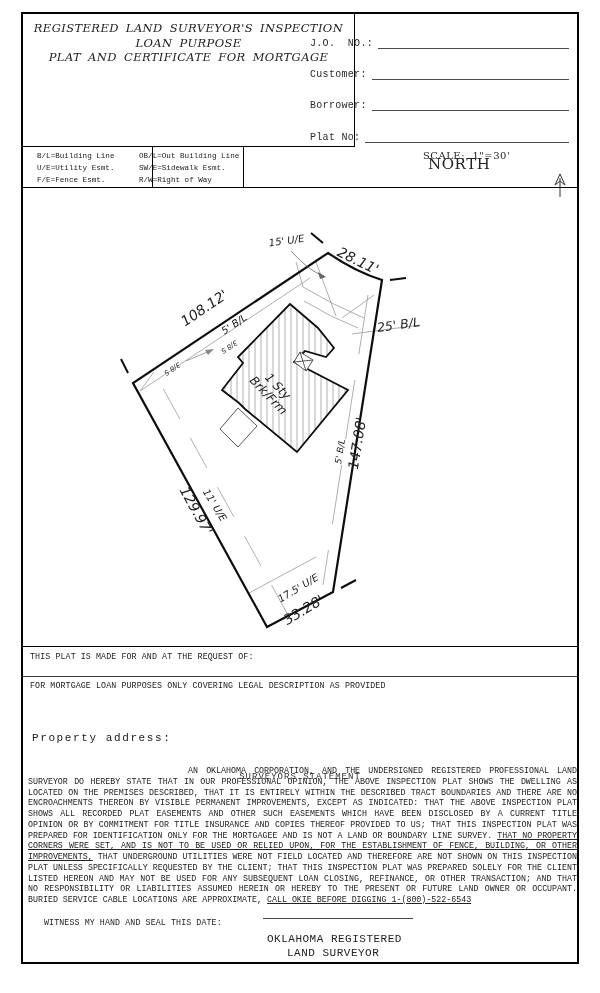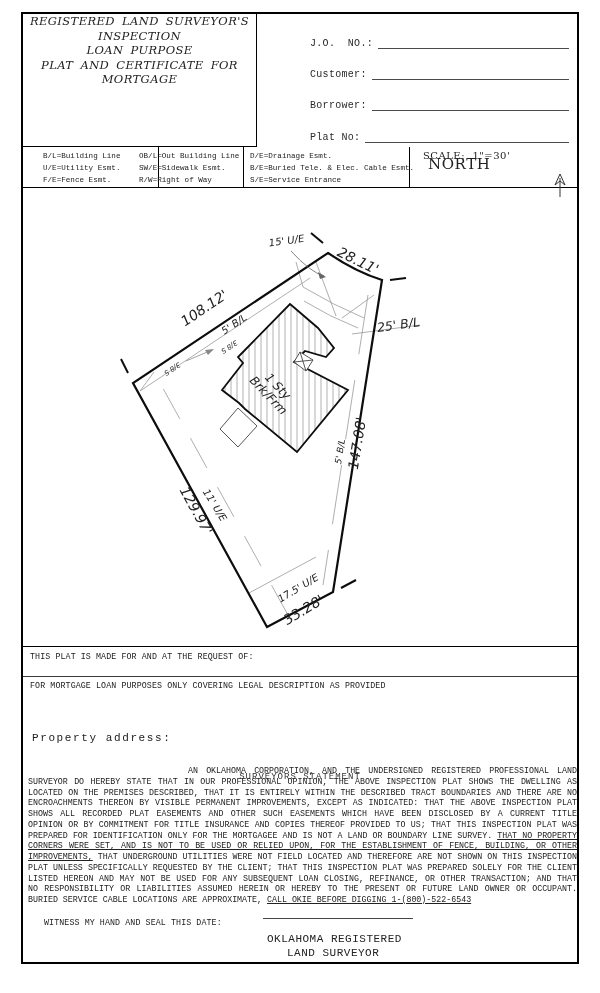--- a/index.html
+++ b/index.html
@@ -1,20 +1,20 @@
 <!DOCTYPE html>
 <html><head>
 <meta charset="utf-8">
 <style>
   html,body{margin:0;padding:0;background:#ffffff;}
   body{width:600px;height:993px;position:relative;font-family:"Liberation Mono",monospace;color:#1c1c1c;}
   .page{position:absolute;left:21px;top:12px;width:558px;height:952px;border:2px solid #000;box-sizing:border-box;background:#fff;}
   .abs{position:absolute;}
   
-  .title-box{left:0;top:0;width:234px;height:133px;border-right:1px solid #000;border-bottom:1px solid #000;box-sizing:border-box;padding-top:0;text-align:center;}
+  .title-box{left:0;top:0;width:332px;height:133px;border-right:1px solid #000;border-bottom:1px solid #000;box-sizing:border-box;padding-top:7px;text-align:center;}
   .title-box div{font-family:"DejaVu Serif",serif;font-style:italic;font-size:11.5px;line-height:14.5px;letter-spacing:.4px;word-spacing:3px;color:#222;}
   .fields-box{left:274px;top:0;width:280px;height:133px;box-sizing:border-box;}
   .field-row{position:absolute;left:13px;right:8px;display:flex;align-items:flex-end;font-size:10px;letter-spacing:.3px;color:#2a2a2a;}
   .field-row .lbl{white-space:pre;}
   .field-row .line{flex:1;border-bottom:1px solid #4a4a4a;height:10px;margin-left:5px;}
   
   .legend{left:0;top:133px;width:554px;height:41px;border-bottom:1px solid #000;box-sizing:border-box;}
   .lcell{position:absolute;top:0;height:41px;box-sizing:border-box;border-right:1px solid #000;padding:3px 0 0 6px;font-size:7.6px;line-height:12.2px;white-space:pre;color:#222;}
   .lcell:last-child{border-right:none;}
   .scale-txt{position:absolute;left:13px;top:3px;font-family:"DejaVu Serif",serif;font-size:10px;letter-spacing:.5px;color:#222;}
@@ -58,29 +58,26 @@
       <span class="lbl">Borrower:</span>
       <span class="line"></span>
     </div>
     <div class="field-row" style="top:118px;">
       <span class="lbl">Plat No:</span>
       <span class="line"></span>
     </div>
   </div>
 
   <div class="abs legend">
-    <div class="lcell" style="left:14px;width:122px;"><span>B/L=Building Line</span>
+    <div class="lcell" style="left:8px;width:122px;"><span>B/L=Building Line</span>
 <span>U/E=Utility Esmt.</span>
 <span>F/E=Fence Esmt.</span></div>
     <div class="lcell" style="left:110px;width:111px;"><span>OB/L=Out Building Line</span>
 <span>SW/E=Sidewalk Esmt.</span>
 <span>R/W=Right of Way</span></div>
-    <div class="lcell" style="left:221px;width:166px;"><span>D/E=Drainage Esmt.</span>
-<span>B/E=Buried Tele. &amp; Elec. Cable Esmt.</span>
-<span>S/E=Service Entrance</span></div>
     <div class="lcell" style="left:387px;width:167px;border-right:none;">
       <span class="scale-txt">SCALE:  1"=30'</span>
       <span class="north-wrap">
         <svg width="62" height="26" viewBox="0 0 62 26">
           <line x1="10" y1="25" x2="10" y2="6" stroke="#333" stroke-width="1"></line>
           <path d="M10,2 L5,13 L10,9 L15,13 Z" fill="none" stroke="#333" stroke-width="1"></path>
         </svg>
       </span>
       <span class="north-lbl">NORTH</span>
     </div>

